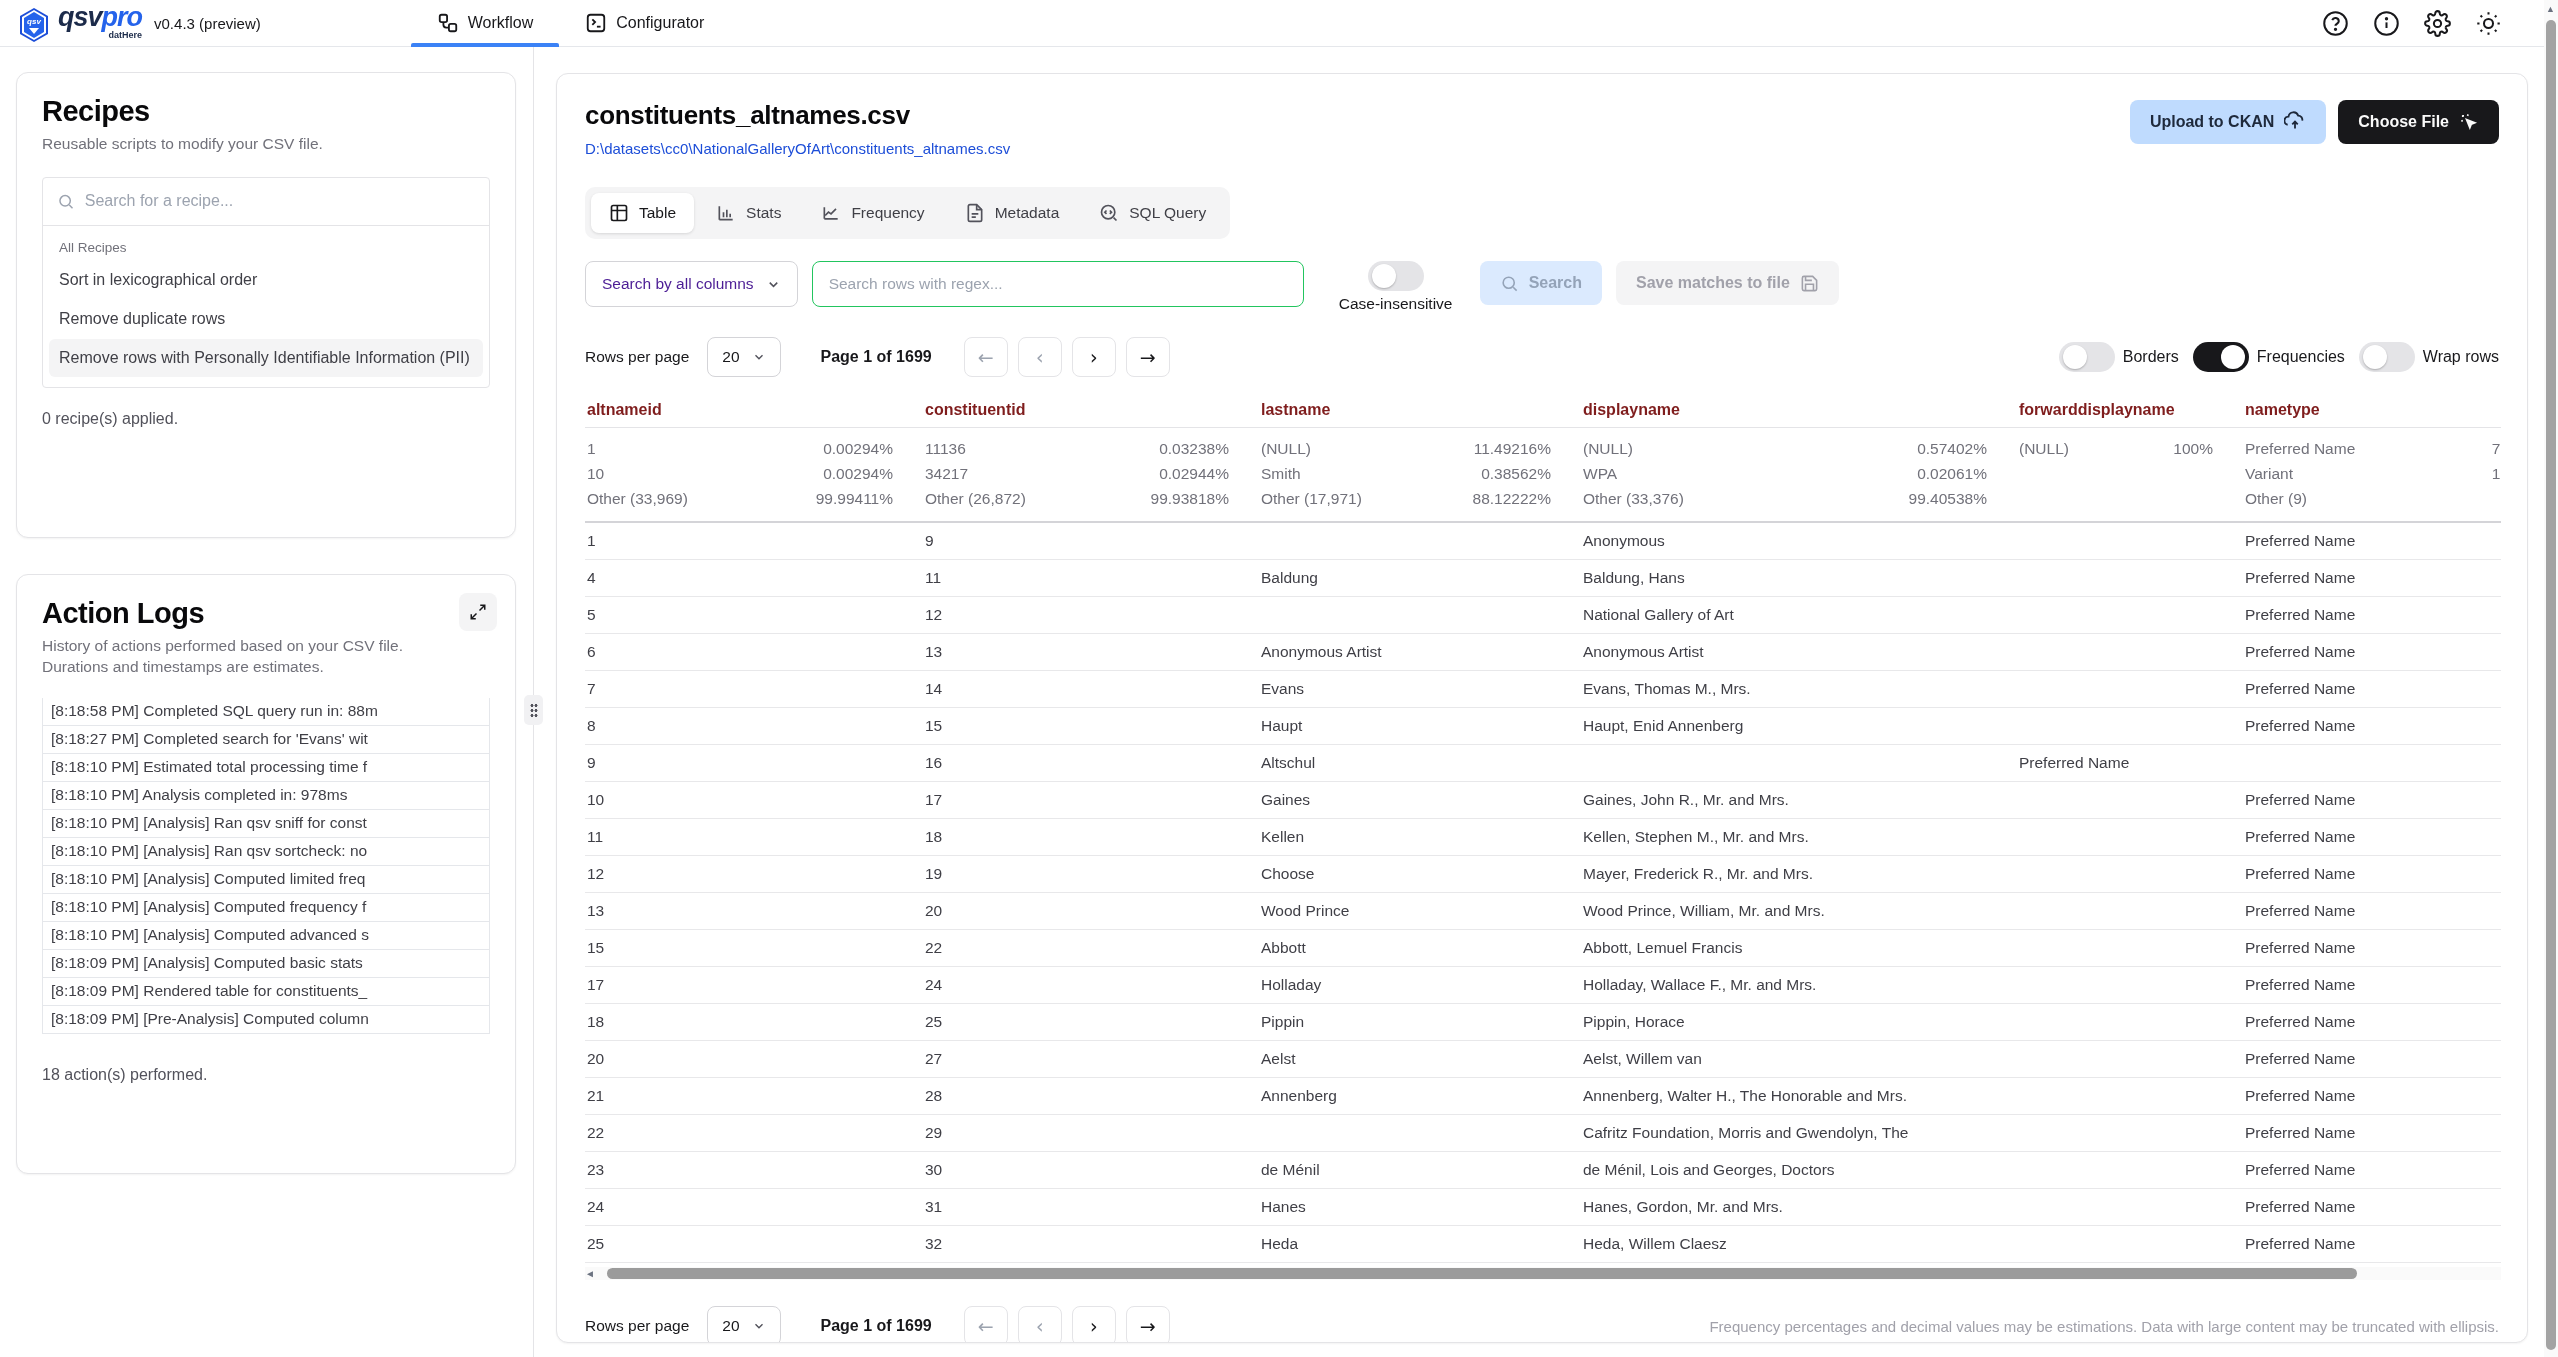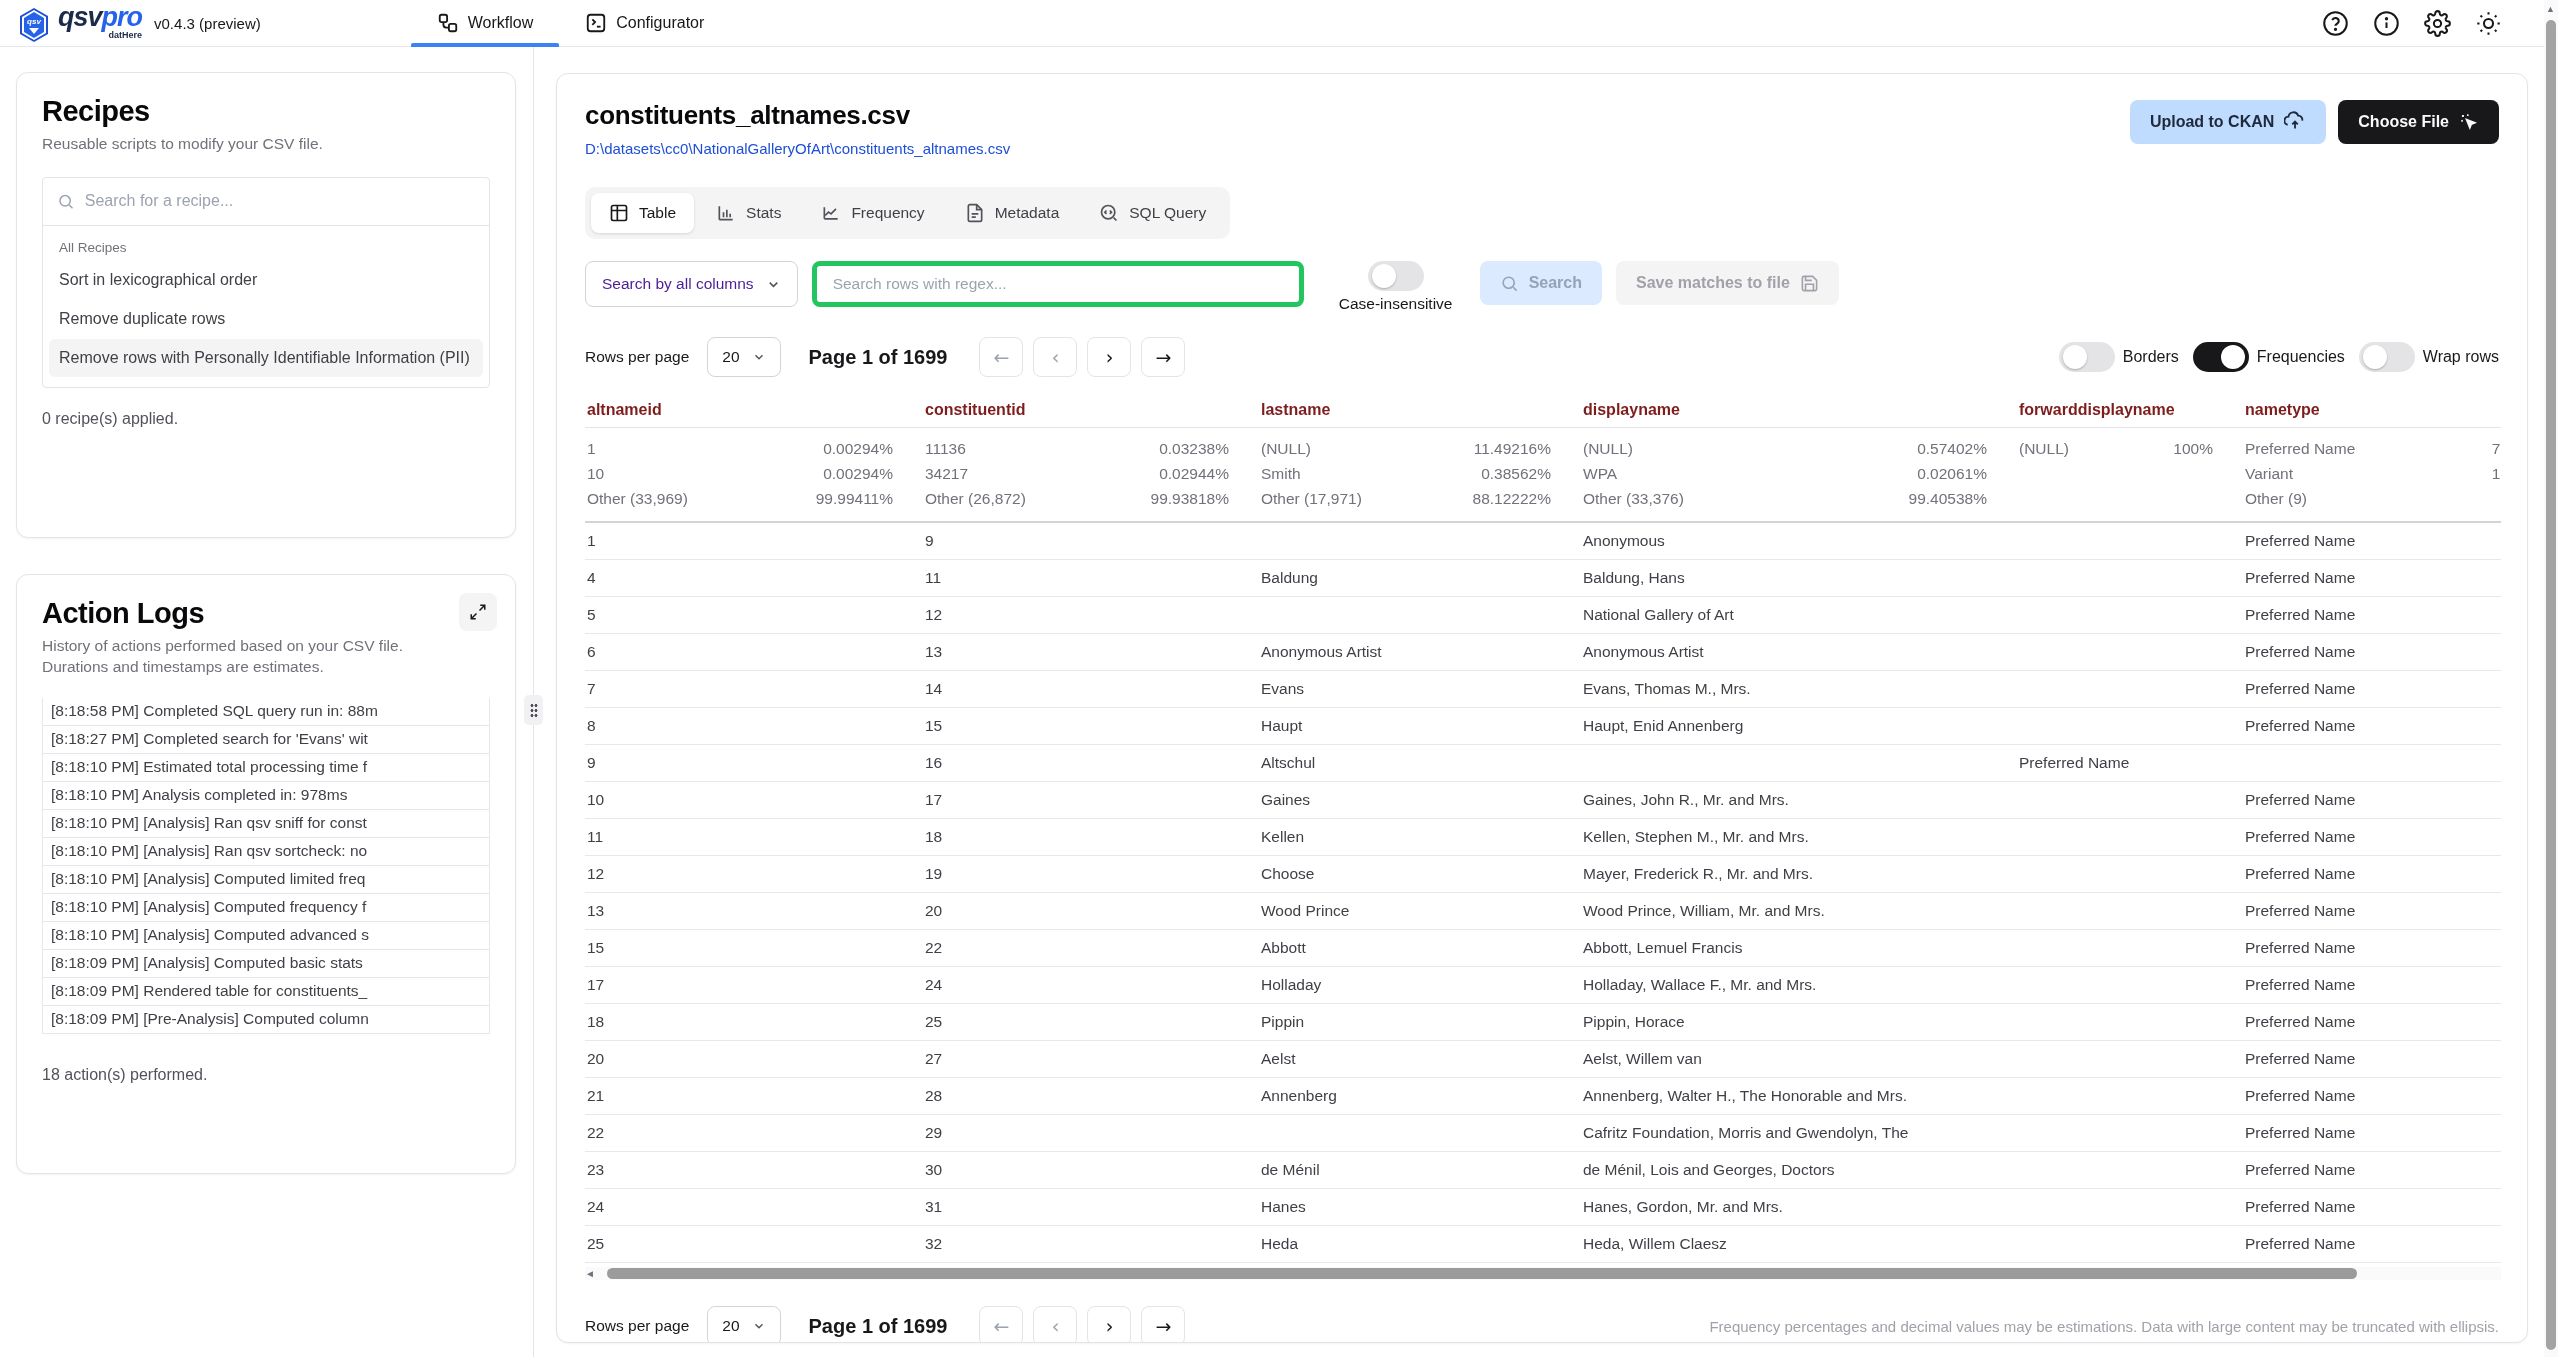--- a/index.html
+++ b/index.html
@@ -77,39 +77,39 @@
 
   .viewtabs { display:inline-flex; background:#f4f4f5; border-radius:10px; padding:6px; margin-top:30px; gap:4px; }
   .vtab { display:flex; align-items:center; gap:10px; padding:10px 18px; border-radius:8px;
     font-size:15.5px; color:#3f3f46; cursor:pointer; white-space:nowrap; }
   .vtab.active { background:#fff; color:#18181b; box-shadow:0 1px 3px rgba(0,0,0,.12); }
   .vtab svg { flex:0 0 auto; }
 
   .searchrow { display:flex; align-items:flex-start; margin-top:22px; gap:14px; }
   .sel { display:flex; align-items:center; gap:12px; height:46px; padding:0 16px; border:1px solid #d4d4d8;
     border-radius:8px; font-size:15.5px; color:#4c1d95; background:#fff; cursor:pointer; }
-  .regex-input { height:46px; width:492px; border:5px solid #22c55e; border-radius:8px; padding:0 16px;
+  .regex-input { height:46px; width:492px; border:1px solid #22c55e; border-radius:8px; padding:0 16px;
     font-size:15.5px; color:#18181b; outline:none; font-family:"Liberation Sans", sans-serif; }
   .regex-input::placeholder { color:#9ca3af; }
   .casewrap { display:flex; flex-direction:column; align-items:center; margin-left:12px; width:132px; }
   .switch { width:56px; height:30px; border-radius:15px; background:#e4e4e7; position:relative; cursor:pointer; flex:0 0 auto; }
   .switch .knob { position:absolute; top:3px; left:4px; width:24px; height:24px; border-radius:50%;
     background:#fff; box-shadow:0 1px 2px rgba(0,0,0,.25); }
   .switch.on { background:#18181b; }
   .switch.on .knob { left:auto; right:4px; }
   .case-label { font-size:15.5px; color:#18181b; margin-top:4px; white-space:nowrap; }
   .btn-search { background:#dbeafe; color:#94a3b8; font-weight:600; }
   .btn-save { background:#f4f4f5; color:#a1a1aa; font-weight:600; }
 
   .metarow { display:flex; align-items:center; margin-top:24px; }
   .pager { display:flex; align-items:center; gap:18px; }
   .pager .plabel { font-size:15.5px; color:#18181b; }
   .mini-sel { display:flex; align-items:center; gap:12px; height:40px; padding:0 14px;
     border:1px solid #d4d4d8; border-radius:8px; font-size:15.5px; background:#fff; cursor:pointer; }
-  .pagetext { font-size:20px; font-weight:600; color:#18181b; margin-left:10px; }
+  .pagetext { font-size:16px; font-weight:600; color:#18181b; margin-left:22px; }
   .navbtns { display:flex; gap:10px; margin-left:14px; }
   .navbtn { width:44px; height:40px; border:1px solid #e4e4e7; background:#fff; border-radius:8px;
     font-size:19px; display:flex; align-items:center; justify-content:center; cursor:pointer; color:#18181b;
     font-family:"DejaVu Sans", sans-serif; }
   .navbtn.dim { color:#9ca3af; }
   .toggles { margin-left:auto; display:flex; align-items:center; gap:14px; }
   .tog { display:flex; align-items:center; gap:8px; }
   .tog .tlabel { font-size:16px; color:#18181b; }
 
   

